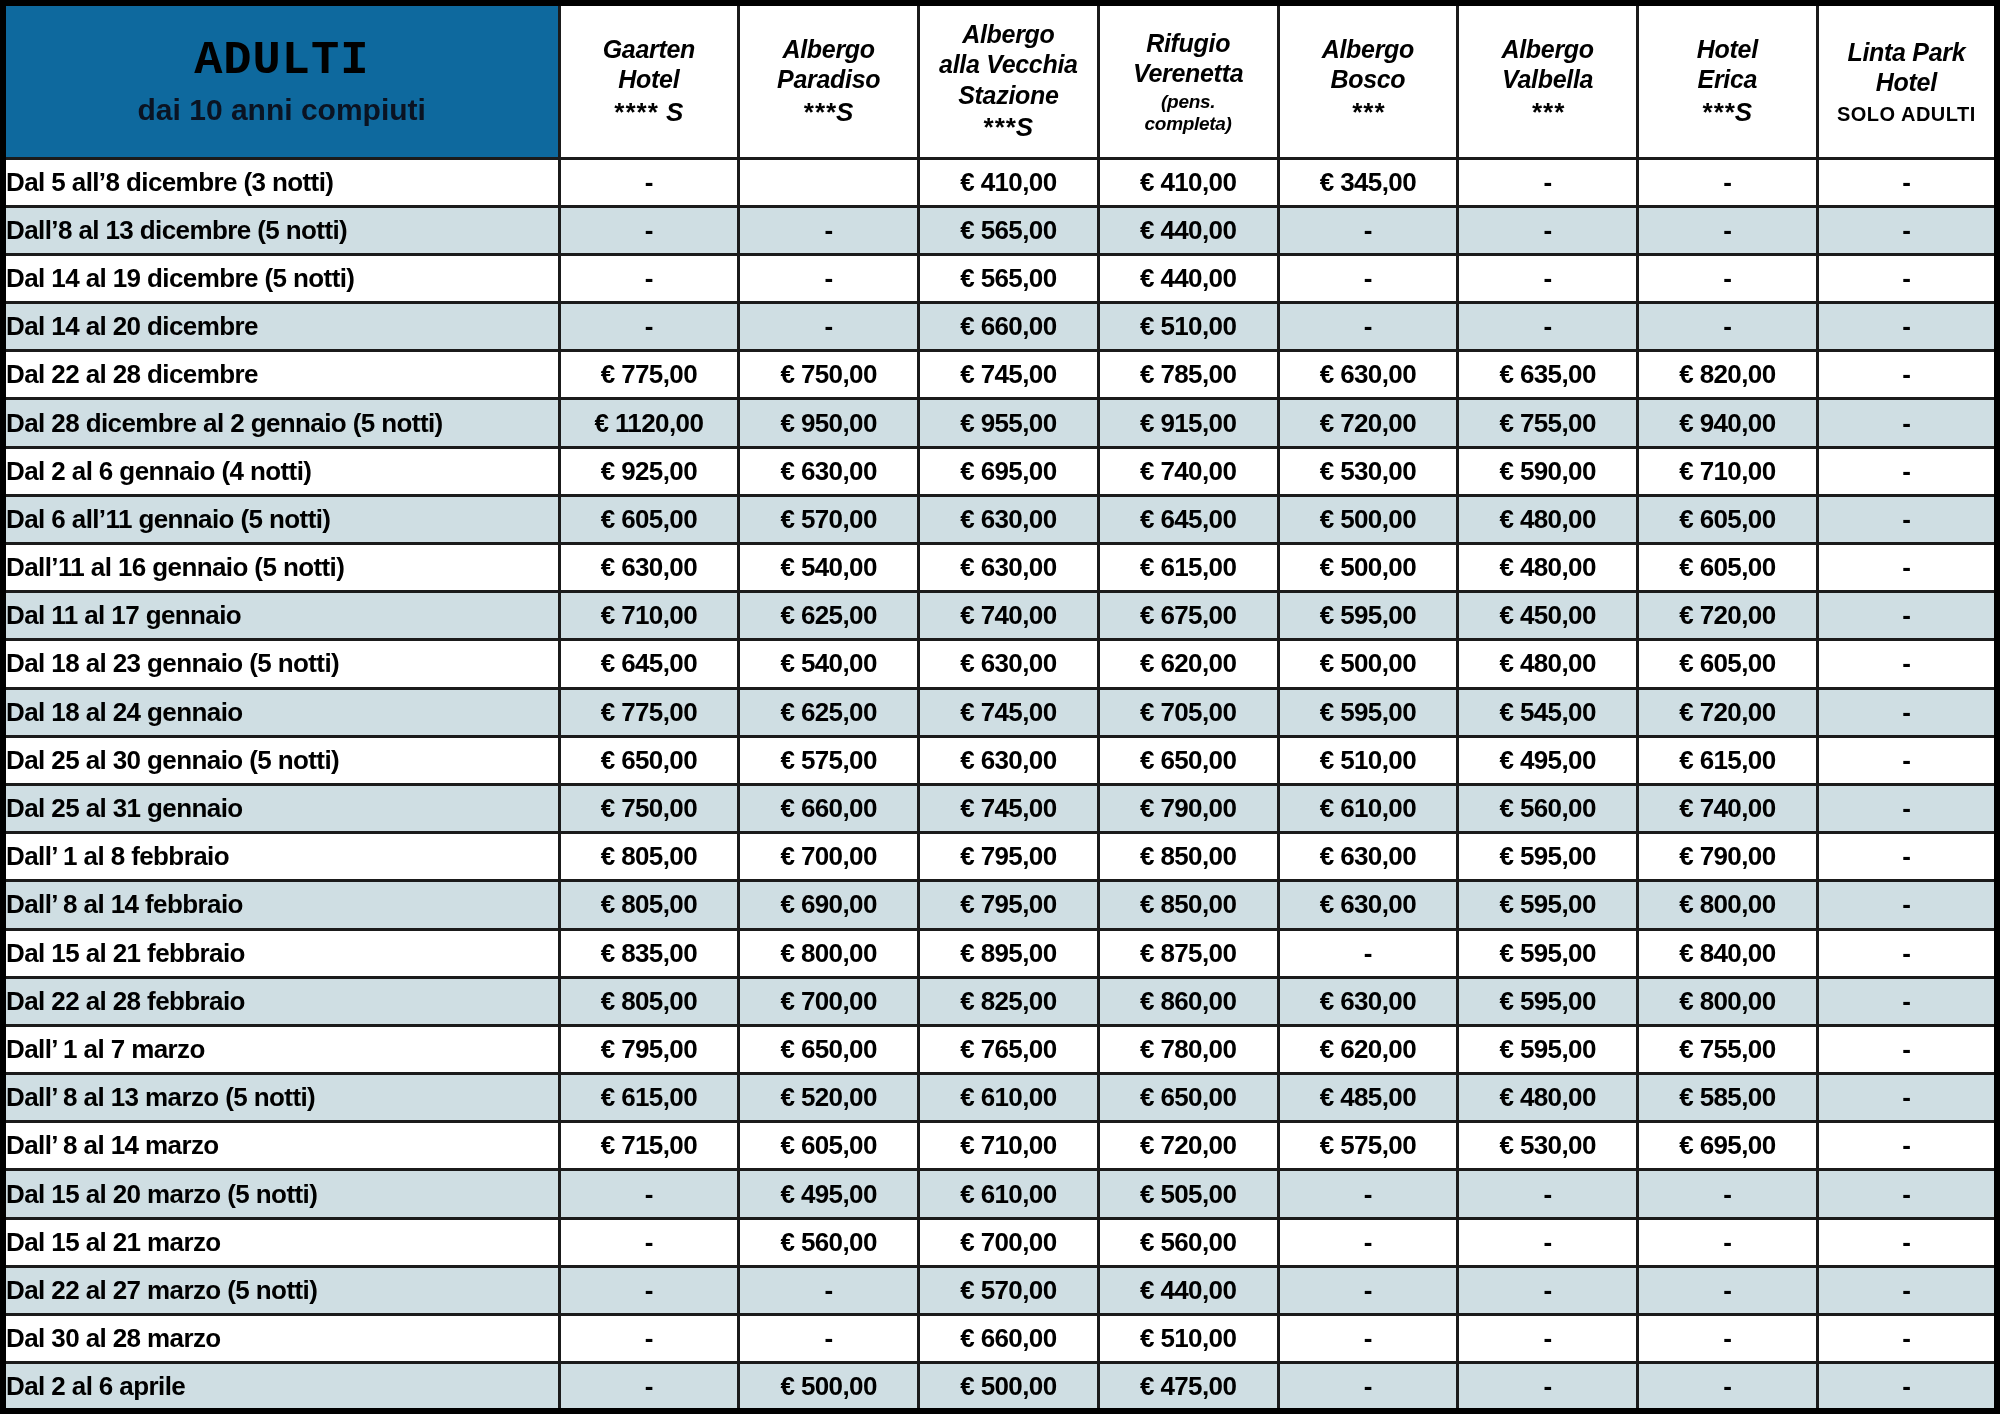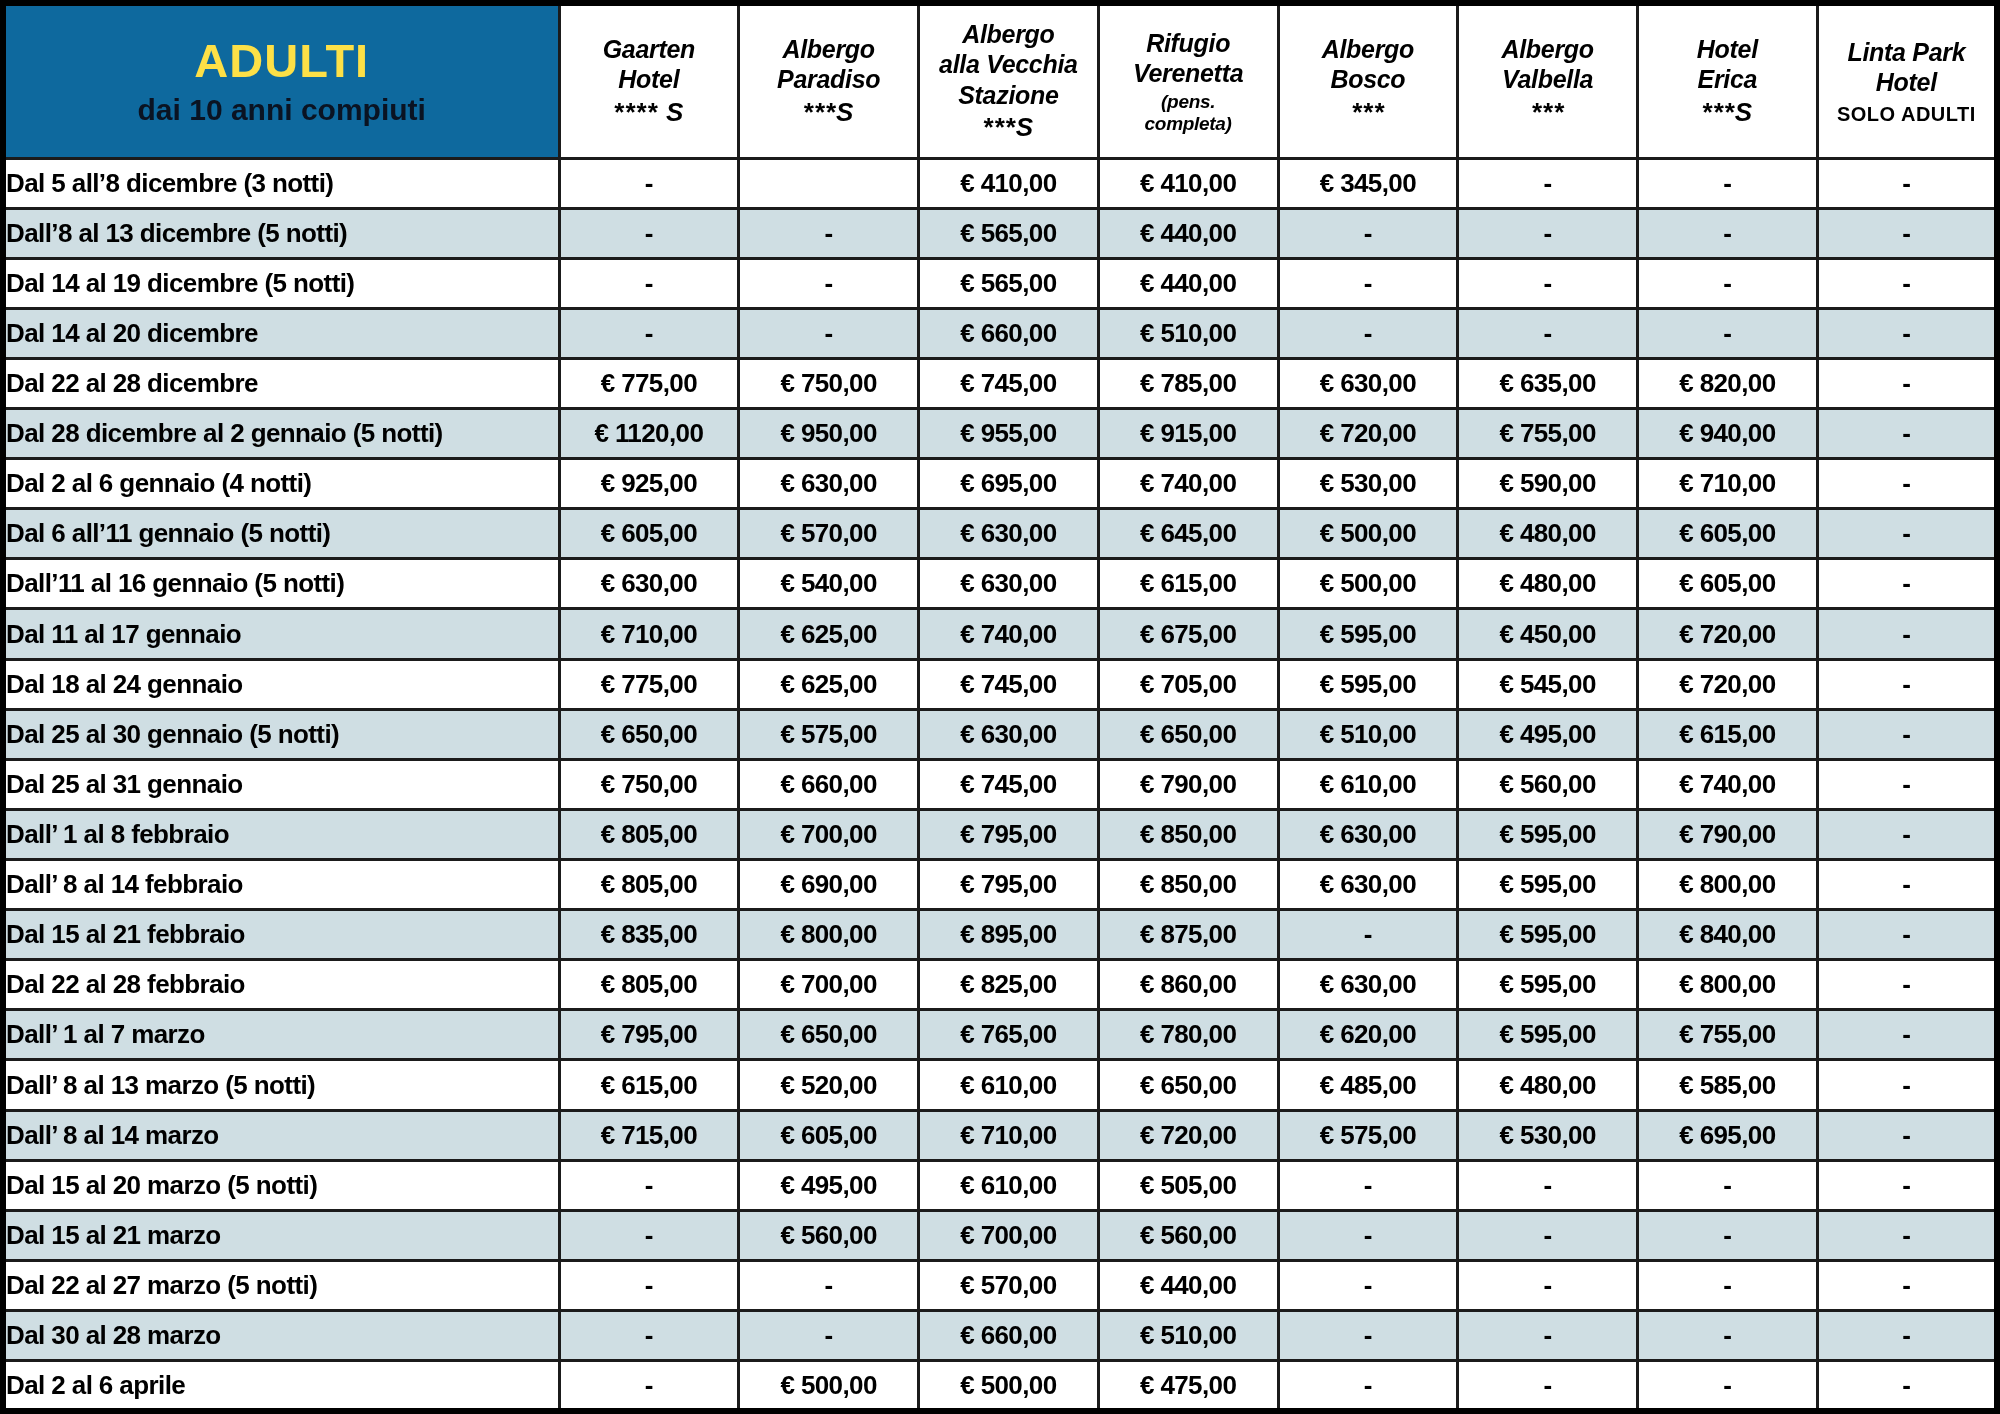--- a/index.html
+++ b/index.html
@@ -37,22 +37,23 @@
   th.corner {
     width: 556px;
     background: var(--header-blue, #0e699e);
     text-align: center;
     vertical-align: middle;
   }
   .corner-title {
     font-size: 47px;
     font-weight: bold;
     letter-spacing: 1px;
-    color: #fde047;
+    color: #000000;
     line-height: 1.1;
+    font-family: Liberation Mono, monospace;
   }
   .corner-sub {
     font-size: 30px;
     font-weight: bold;
     color: #0a1322;
     margin-top: 6px;
   }
 
   th.hotel {
     font-style: italic;
@@ -263,20 +264,31 @@
           <td class="price">€ 710,00</td>
           <td class="price">€ 625,00</td>
           <td class="price">€ 740,00</td>
           <td class="price">€ 675,00</td>
           <td class="price">€ 595,00</td>
           <td class="price">€ 450,00</td>
           <td class="price">€ 720,00</td>
           <td class="price">-</td>
         </tr>
         <tr>
+          <td class="date">Dal 18 al 23 gennaio (5 notti)</td>
+          <td class="price">€ 645,00</td>
+          <td class="price">€ 540,00</td>
+          <td class="price">€ 630,00</td>
+          <td class="price">€ 620,00</td>
+          <td class="price">€ 500,00</td>
+          <td class="price">€ 480,00</td>
+          <td class="price">€ 605,00</td>
+          <td class="price">-</td>
+        </tr>
+        <tr>
           <td class="date">Dal 18 al 24 gennaio</td>
           <td class="price">€ 775,00</td>
           <td class="price">€ 625,00</td>
           <td class="price">€ 745,00</td>
           <td class="price">€ 705,00</td>
           <td class="price">€ 595,00</td>
           <td class="price">€ 545,00</td>
           <td class="price">€ 720,00</td>
           <td class="price">-</td>
         </tr>

